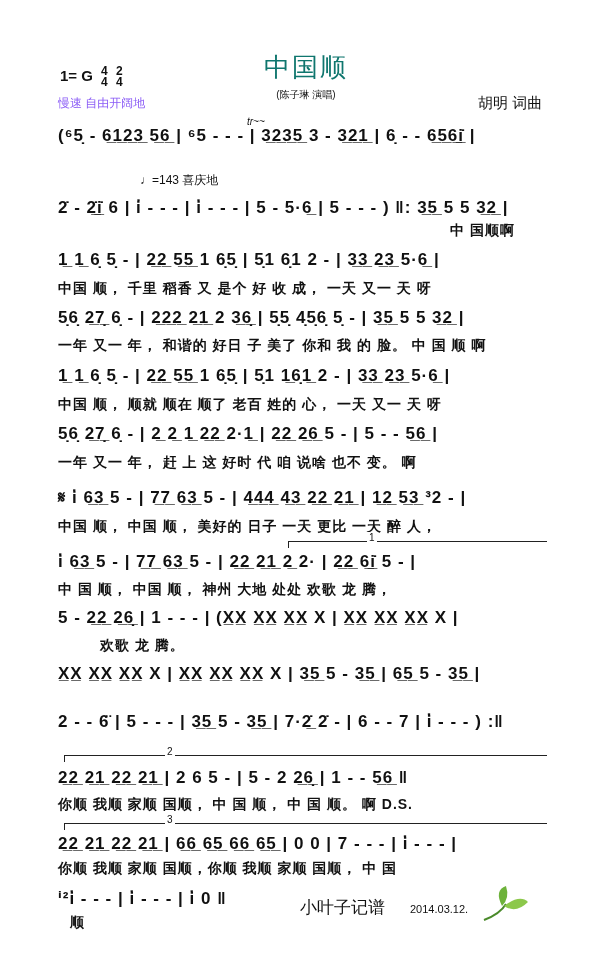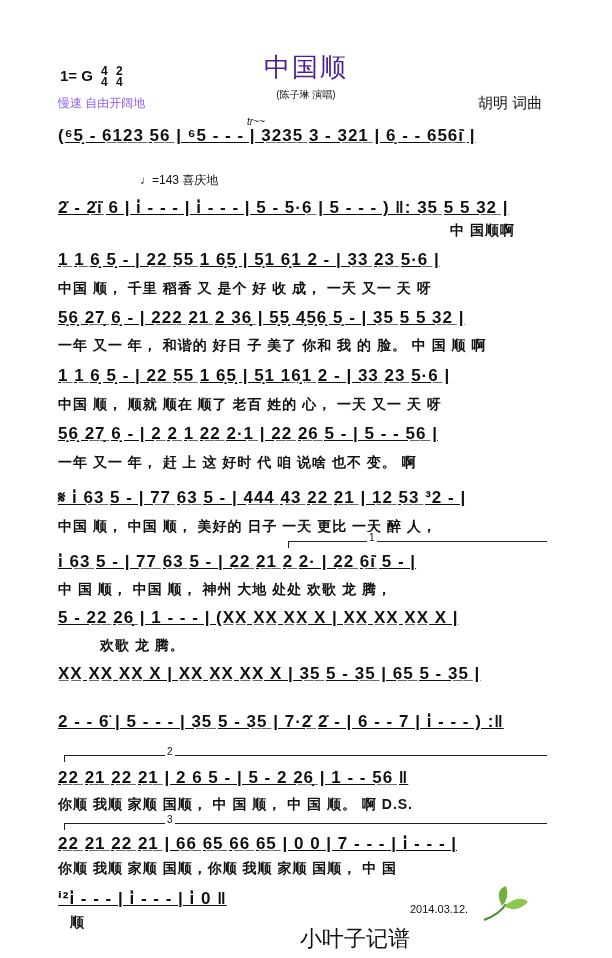--- a/index.html
+++ b/index.html
@@ -8,33 +8,33 @@
   .abs { position: absolute; white-space: nowrap; }
   .title { left: 0; width: 612px; top: 50px; text-align: center; font-size: 26px;
            font-family: "DejaVu Serif", serif; letter-spacing: 2px; }
   .singer { left: 0; width: 612px; top: 88px; text-align: center; font-size: 10px; }
   .key { left: 60px; top: 66px; font-size: 15px; font-weight: bold; }
   .frac { display: inline-block; vertical-align: middle; text-align: center; font-size: 12px;
           line-height: 11px; margin-left: 4px; font-weight: bold; }
   .tempo { left: 58px; top: 95px; font-size: 12px; color: #8b5cf6; }
   .author { left: 478px; top: 94px; font-size: 15px; }
   .staff { position: absolute; left: 58px; width: 490px; font-weight: bold; font-size: 17px;
-           letter-spacing: 1px; text-decoration: underline; }
+           letter-spacing: 1px; }
   .lyric { position: absolute; left: 58px; width: 490px; font-size: 14px; letter-spacing: 1px; font-weight: bold; }
   .note-mark { position: absolute; font-size: 11px; }
   .bracket { position: absolute; border-top: 1px solid #222; border-left: 1px solid #222; height: 6px; }
   .bracket .lbl { position: absolute; top: -10px; font-size: 10px; background: #fff; padding: 0 2px; }
-  .footer-sig { left: 300px; top: 896px; font-size: 22px; font-family: "DejaVu Serif", serif; margin-top: 28px; }
+  .footer-sig { left: 300px; top: 896px; font-size: 17px; font-family: "DejaVu Serif", serif; }
   .footer-date { left: 410px; top: 903px; font-size: 11px; }
   .leaf { position: absolute; left: 480px; top: 884px; width: 50px; height: 40px; }
 </style>
 </head>
 <body>
 
-<div class="abs title" style="color:#4c1d95">中国顺</div>
+<div class="abs title" style="color:#0f766e">中国顺</div>
 <div class="abs singer">(陈子琳 演唱)</div>
 
 <div class="abs key">
   <span>1= G</span>
   <span class="frac">
     <span>4</span><br>
     <span>4</span>
   </span>
   <span class="frac">
     <span>2</span><br>

